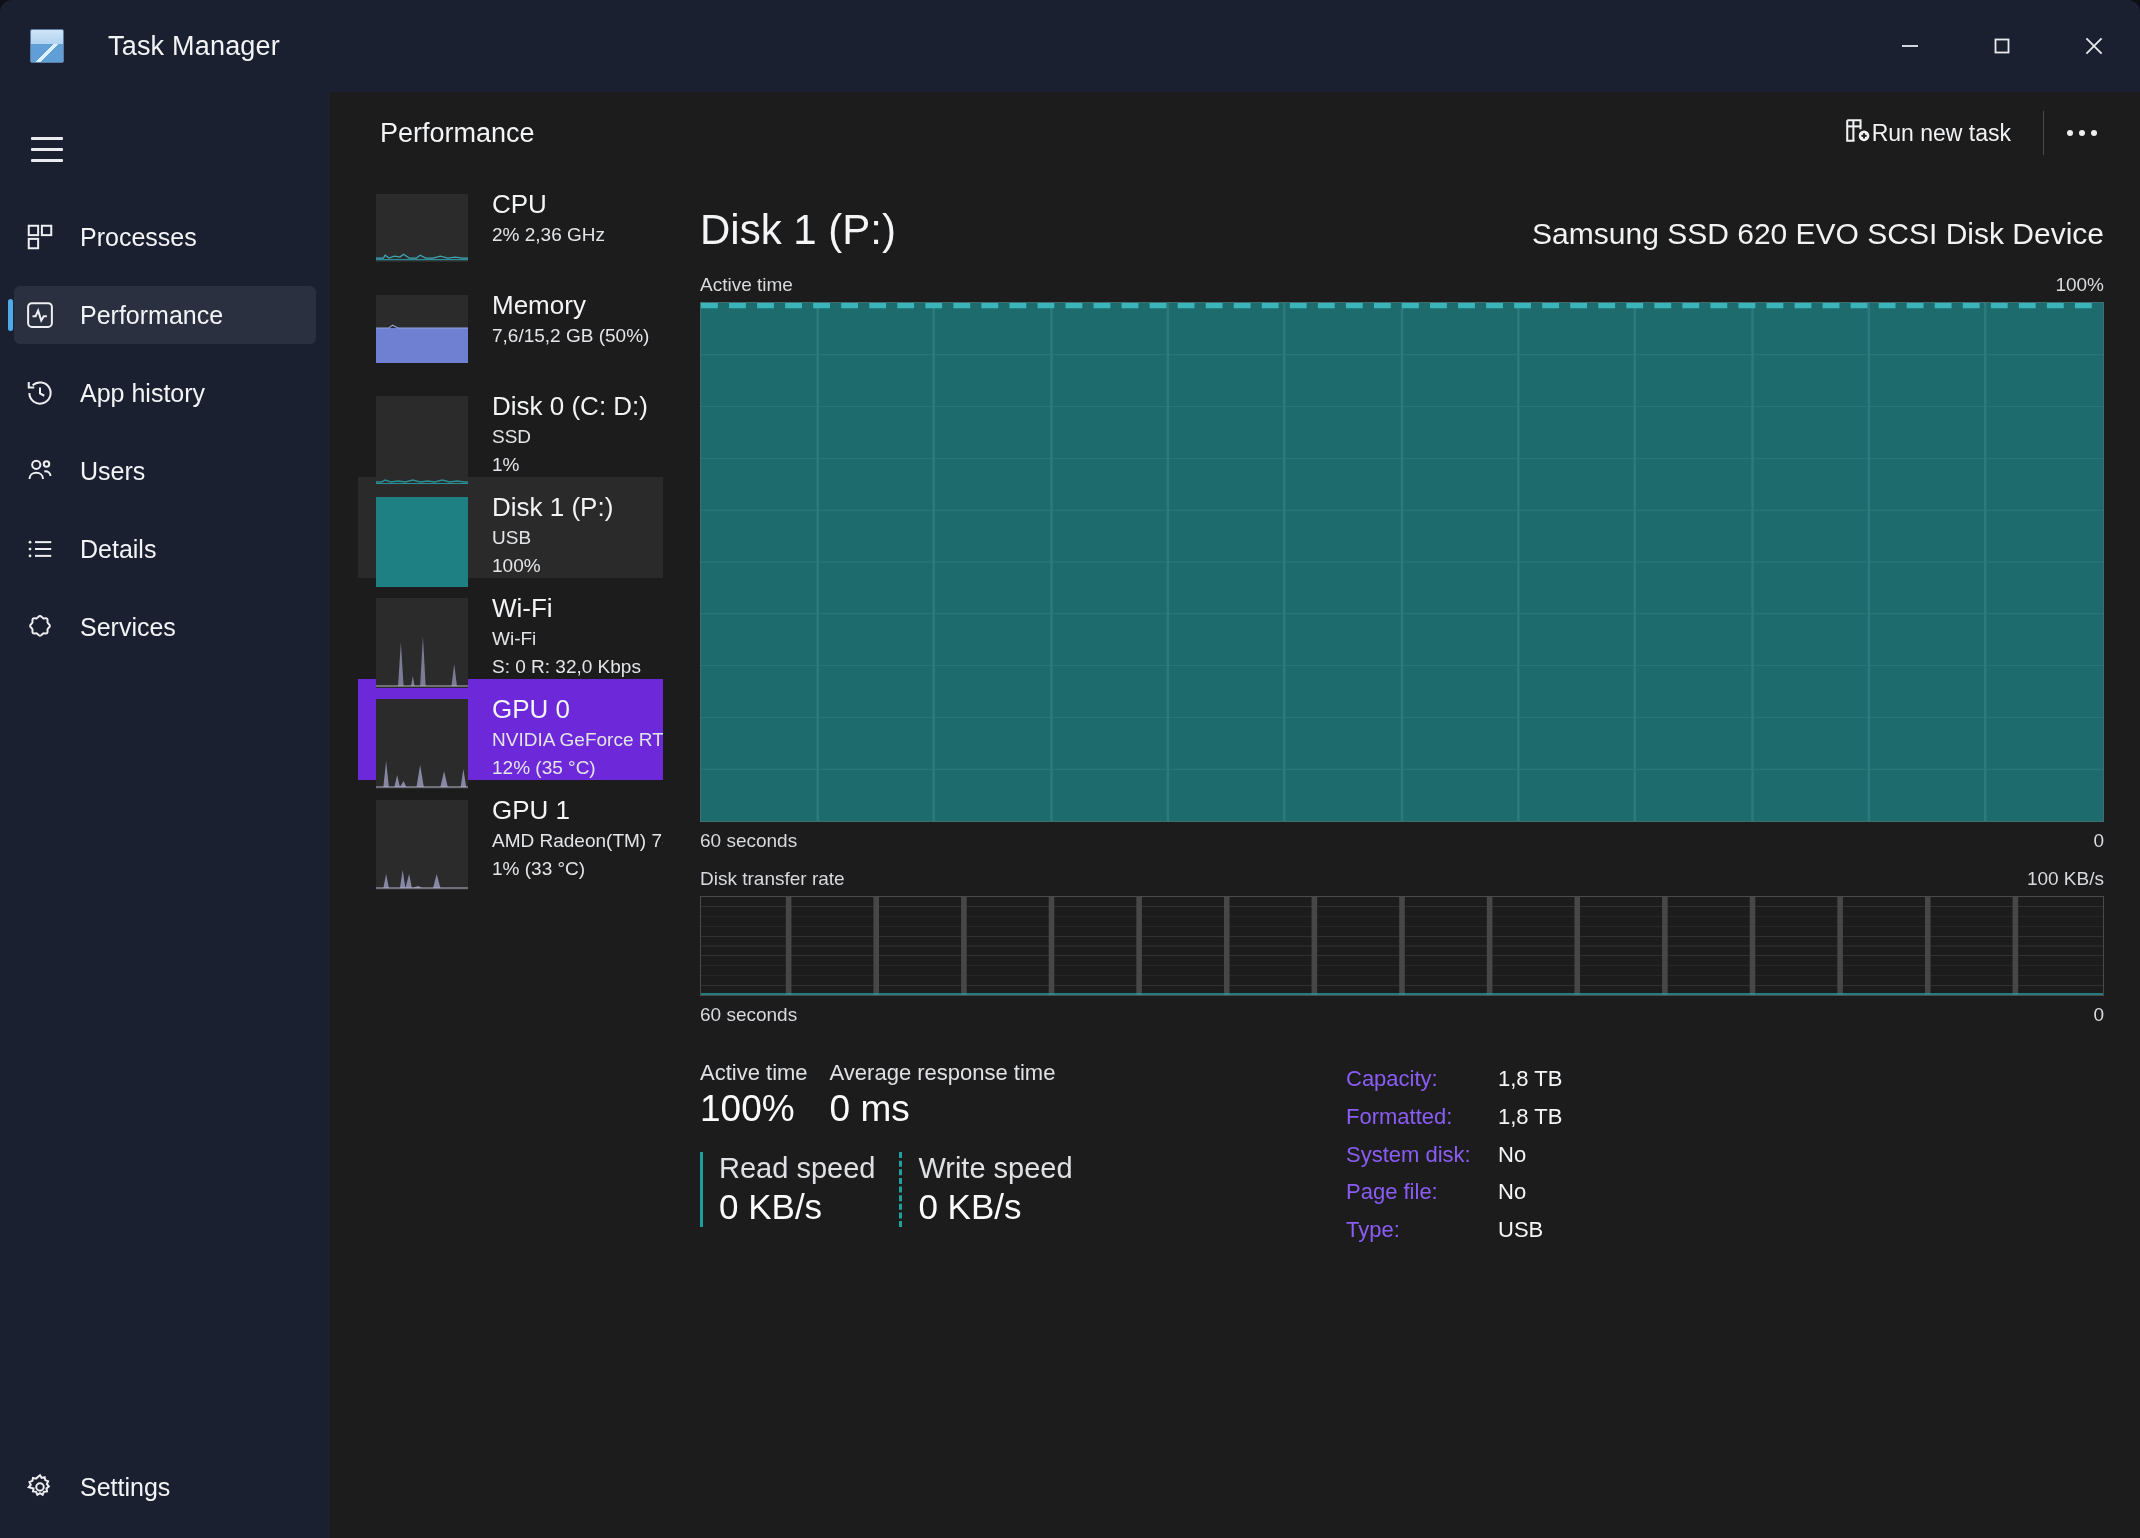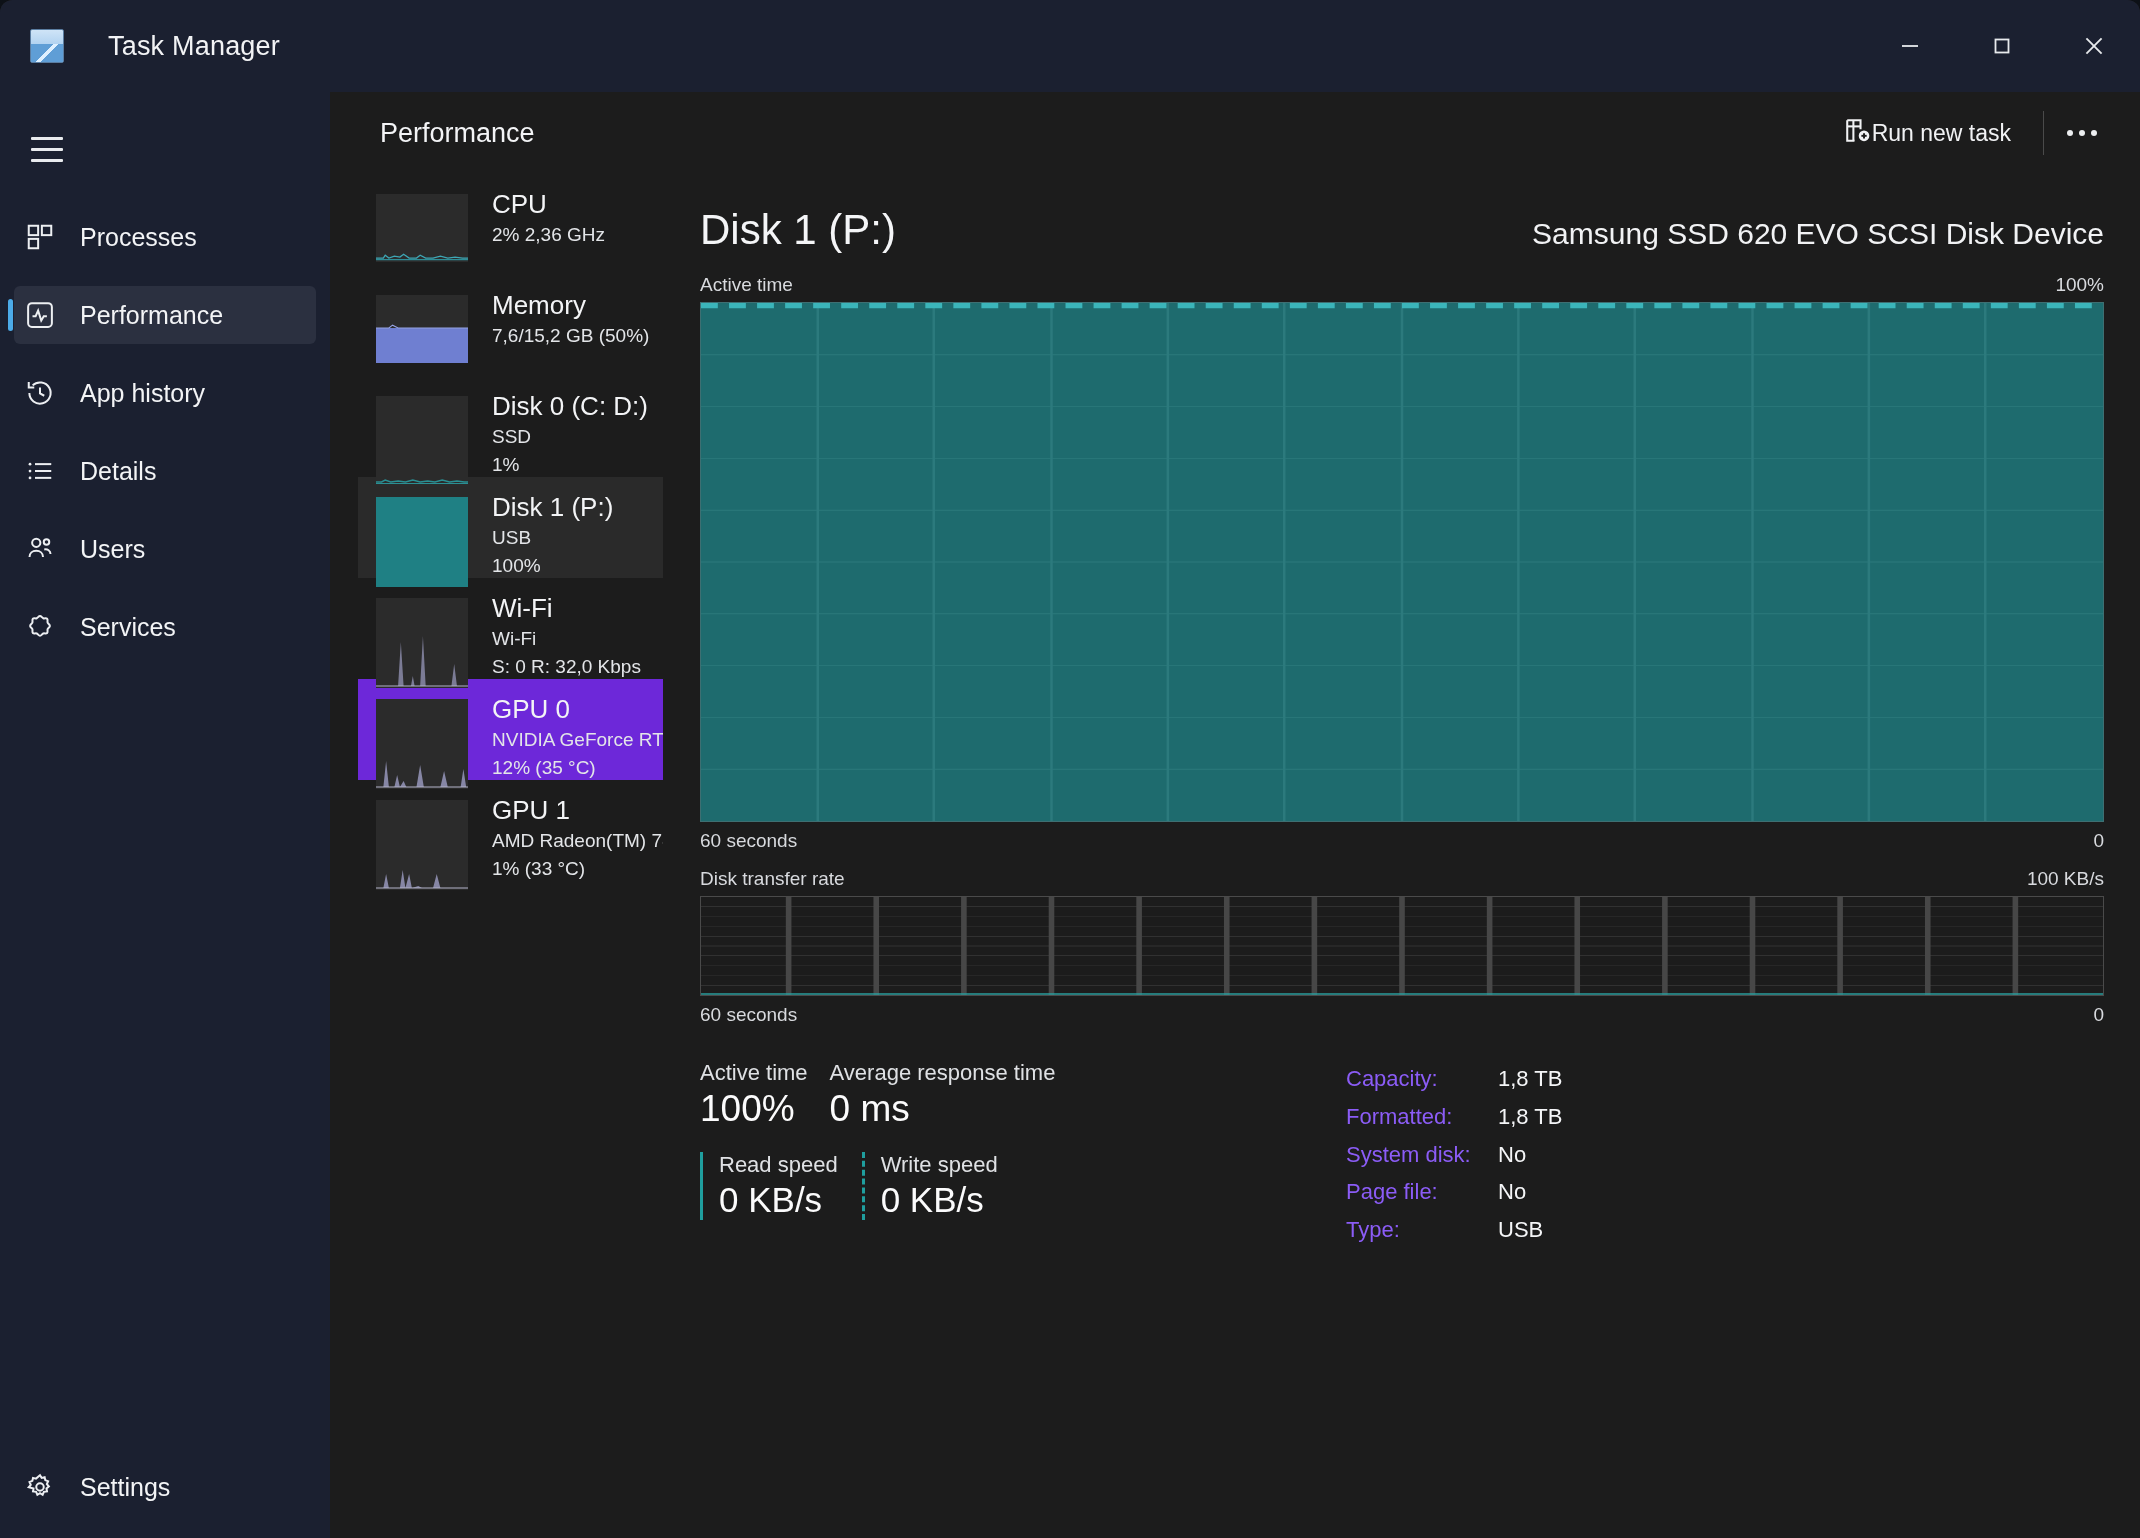--- a/index.html
+++ b/index.html
@@ -140,21 +140,21 @@
   .stats { display: flex; margin-top: 34px; }
   .stats-left { width: 640px; }
   .stat-row-top { display: flex; }
   .stat-block { margin-right: 22px; }
   .stat-label { font-size: 22px; color: #dfe1e4; }
   .stat-value { font-size: 37px; color: #fbfbfc; margin-top: 2px; }
   .stat-row-bot { display: flex; margin-top: 22px; }
   .stat-bordered { padding-left: 16px; margin-right: 24px; }
   .bd-solid { border-left: 3px solid #1f9e9e; }
   .bd-dash { border-left: 3px dashed #1f9e9e; }
-  .stat-bordered .stat-label { font-size: 22px; }
+  .stat-bordered .stat-label { font-size: 29px; }
   .stat-bordered .stat-value { font-size: 35px; }
   .stats-right { margin-left: 6px; }
   .kv { display: flex; font-size: 22px; color: #eceef0; line-height: 1.72; }
   .kv-k { width: 152px; color: #8b5cf6; }
   .kv-v { color: #f4f5f7; }
 </style>
 </head>
 <body>
 
 <div class="window">
@@ -216,45 +216,45 @@
         <span class="nav-ico">
           <svg width="30" height="30" viewBox="0 0 24 24" fill="none" stroke="currentColor" stroke-width="1.6">
             <path d="M3.5 12a8.5 8.5 0 1 0 2.6-6.1"></path>
               <polyline points="3,3.2 3,7.6 7.4,7.6"></polyline>
               <polyline points="12,7.6 12,12.4 15.4,14.2"></polyline>
           </svg>
         </span>
         <span class="nav-label">App history</span>
       </div>
 
+
+      <div class="nav-item">
+        <span class="nav-ico">
+          <svg width="30" height="30" viewBox="0 0 24 24" fill="none" stroke="currentColor" stroke-width="1.6">
+            <circle cx="9" cy="7" r="3.3"></circle>
+              <path d="M3.6 18.4c0-3 2.4-5 5.4-5s5.4 2 5.4 5"></path>
+            <circle cx="17.2" cy="6.4" r="2.2"></circle>
+              <path d="M15.4 12.4c2.6-.5 5 .9 5 3.6"></path>
+          </svg>
+        </span>
+        <span class="nav-label">Users</span>
+      </div>
 
       <div class="nav-item">
         <span class="nav-ico">
           <svg width="30" height="30" viewBox="0 0 24 24" fill="none" stroke="currentColor" stroke-width="1.6">
             <circle cx="4" cy="6.5" r="1.1" fill="currentColor" stroke="none"></circle>
               <line x1="8" y1="6.5" x2="21" y2="6.5"></line>
             <circle cx="4" cy="12" r="1.1" fill="currentColor" stroke="none"></circle>
               <line x1="8" y1="12" x2="21" y2="12"></line>
             <circle cx="4" cy="17.5" r="1.1" fill="currentColor" stroke="none"></circle>
               <line x1="8" y1="17.5" x2="21" y2="17.5"></line>
           </svg>
         </span>
         <span class="nav-label">Details</span>
-      </div>
-
-      <div class="nav-item">
-        <span class="nav-ico">
-          <svg width="30" height="30" viewBox="0 0 24 24" fill="none" stroke="currentColor" stroke-width="1.6">
-            <circle cx="9" cy="7" r="3.3"></circle>
-              <path d="M3.6 18.4c0-3 2.4-5 5.4-5s5.4 2 5.4 5"></path>
-            <circle cx="17.2" cy="6.4" r="2.2"></circle>
-              <path d="M15.4 12.4c2.6-.5 5 .9 5 3.6"></path>
-          </svg>
-        </span>
-        <span class="nav-label">Users</span>
       </div>
 
       <div class="nav-item">
         <span class="nav-ico">
           <svg width="30" height="30" viewBox="0 0 24 24" fill="none" stroke="currentColor" stroke-width="1.6">
             <path d="M12 3.2c1.1 0 1.6 1.4 2.6 1.8 1 .4 2.3-.4 3.1.4.8.8 0 2.1.4 3.1.4 1 1.8 1.5 1.8 2.6s-1.4 1.6-1.8 2.6c-.4 1 .4 2.3-.4 3.1-.8.8-2.1 0-3.1.4-1 .4-1.5 1.8-2.6 1.8s-1.6-1.4-2.6-1.8c-1-.4-2.3.4-3.1-.4-.8-.8 0-2.1-.4-3.1-.4-1-1.8-1.5-1.8-2.6s1.4-1.6 1.8-2.6c.4-1-.4-2.3.4-3.1.8-.8 2.1 0 3.1-.4 1-.4 1.5-1.8 2.6-1.8z"></path>
           </svg>
         </span>
         <span class="nav-label">Services</span>
       </div>

